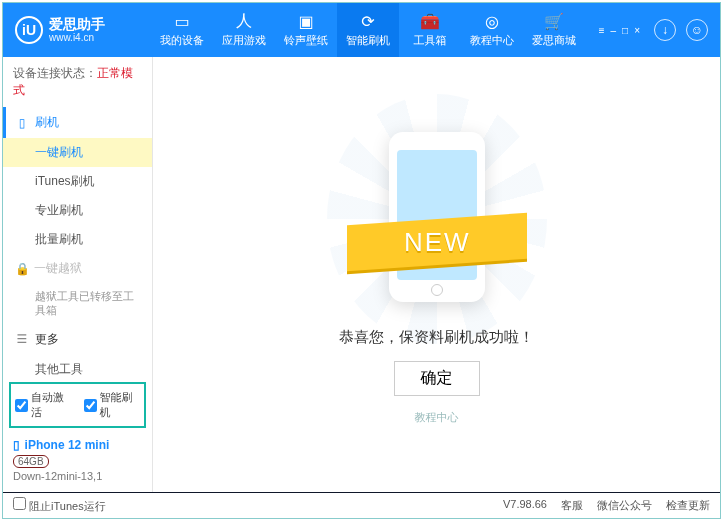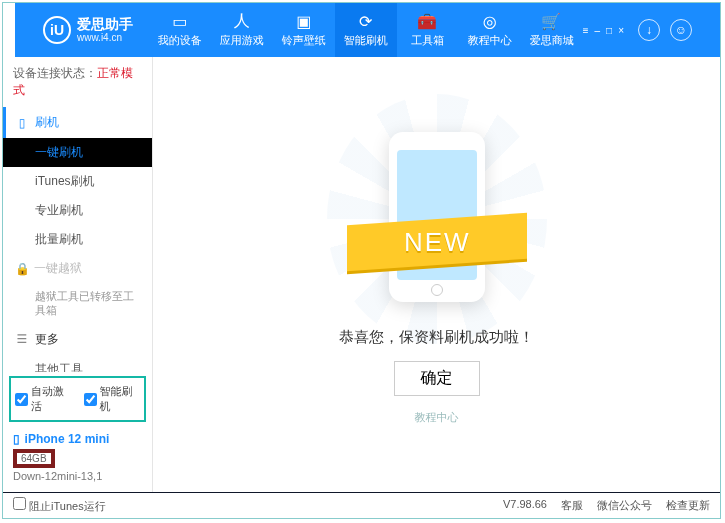--- a/index.html
+++ b/index.html
@@ -1,19 +1,19 @@
 <!DOCTYPE html>
 <html><head>
 <meta charset="utf-8">
 <style>
 * { margin: 0; padding: 0; box-sizing: border-box; font-family: "Microsoft YaHei", Arial, sans-serif; }
 body { background: #fff; width: 725px; height: 523px; overflow: hidden; position: relative; }
 .window { width: 719px; height: 517px; border: 1px solid #8cc; margin: 2px; display: flex; flex-direction: column; }
 
-.titlebar { height: 54px; background: #1a8cff; display: flex; color: #fff; padding: 0 24px; margin-left: 12px; }
+.titlebar { height: 54px; background: #1a8cff; display: flex; color: #fff; padding: 0 8px; }
 .logo-wrap { display: flex; align-items: center; gap: 6px; padding-left: 4px; width: 140px; }
 .logo-ico { width: 28px; height: 28px; border: 2px solid #fff; border-radius: 50%; display: flex; align-items: center; justify-content: center; font-weight: bold; font-size: 14px; }
 .brand { display: flex; flex-direction: column; line-height: 1.1; }
 .brand-name { font-size: 14px; font-weight: bold; }
 .brand-url { font-size: 10px; opacity: .9; }
 
 .navtabs { display: flex; flex: 1; height: 100%; }
 .navtab { width: 62px; display: flex; flex-direction: column; align-items: center; justify-content: center; gap: 3px; font-size: 11px; cursor: pointer; }
 .navtab.active { background: #0a7af0; }
 .navtab .ico { width: 18px; height: 18px; display: flex; align-items: center; justify-content: center; font-size: 16px; }
@@ -27,31 +27,31 @@
 .sidebar { width: 150px; border-right: 1px solid #e5e5e5; display: flex; flex-direction: column; font-size: 12px; }
 .connstatus { padding: 8px 10px; color: #666; }
 .connstatus .st { color: #d23; }
 
 .sidetree { flex: 1; overflow: auto; }
 .sg-head { padding: 7px 12px; display: flex; align-items: center; gap: 6px; color: #333; }
 .sg-head.active { color: #1a8cff; border-left: 3px solid #1a8cff; padding-left: 9px; }
 .sg-head .ico { width: 14px; text-align: center; color: #888; }
 .sg-head.active .ico { color: #1a8cff; }
 .sg-item { padding: 6px 12px 6px 32px; color: #555; cursor: pointer; }
-.sg-item.sel { background: #000000; color: #1a8cff; }
+.sg-item.sel { background: #fef9c3; color: #1a8cff; }
 .sg-item.note { color: #999; font-size: 11px; line-height: 1.3; }
 .sg-item.lock { color: #bbb; display: flex; align-items: center; gap: 4px; padding-left: 12px; }
 
 .chkrow { border: 2px solid #14b8a6; margin: 4px 6px; padding: 6px 4px; display: flex; gap: 12px; align-items: center; }
 .chkrow label { display: flex; align-items: center; gap: 3px; color: #444; font-size: 11px; }
 .chkrow input { accent-color: #1a8cff; }
 
 .device { padding: 6px 10px 10px; }
 .device .dname { color: #1a8cff; font-weight: bold; display: flex; align-items: center; gap: 5px; }
-.device .cap { display: inline-block; border: 4px solid #7f1d1d; border-radius: 0; padding: 0 4px; font-size: 10px; color: #666; margin-top: 3px; }
+.device .cap { display: inline-block; border: 1px solid #7f1d1d; border-radius: 6px; padding: 0 4px; font-size: 10px; color: #666; margin-top: 3px; }
 .device .dmodel { color: #777; font-size: 11px; margin-top: 2px; }
 
 .main { flex: 1; display: flex; flex-direction: column; align-items: center; justify-content: center; gap: 14px; position: relative; }
 .phone-illus { width: 160px; height: 190px; position: relative; }
 .phone-body { position: absolute; left: 50%; top: 8px; transform: translateX(-50%); width: 96px; height: 170px; background: #fff; border-radius: 14px; box-shadow: 0 4px 18px rgba(0,0,0,.15); }
 .phone-screen { position: absolute; left: 8px; right: 8px; top: 18px; bottom: 22px; background: #bfe8ff; border-radius: 4px; }
 .phone-home { position: absolute; left: 50%; bottom: 6px; transform: translateX(-50%); width: 12px; height: 12px; border: 1px solid #ccc; border-radius: 50%; }
 .ribbon { position: absolute; left: -10px; right: -10px; top: 95px; height: 46px; background: #ffca28; transform: skewY(-4deg); box-shadow: 0 3px 0 #e0a800; display: flex; align-items: center; justify-content: center; }
 .ribbon span { transform: skewY(4deg); font-family: Impact, Arial Black, sans-serif; font-size: 26px; color: #fff; letter-spacing: 2px; text-shadow: 0 2px 0 #e0a800; }
 .rays { position: absolute; inset: -30px; background: repeating-conic-gradient(#f0f6fb 0 15deg, #fff 15deg 30deg); border-radius: 50%; z-index: -1; opacity: .6; }

